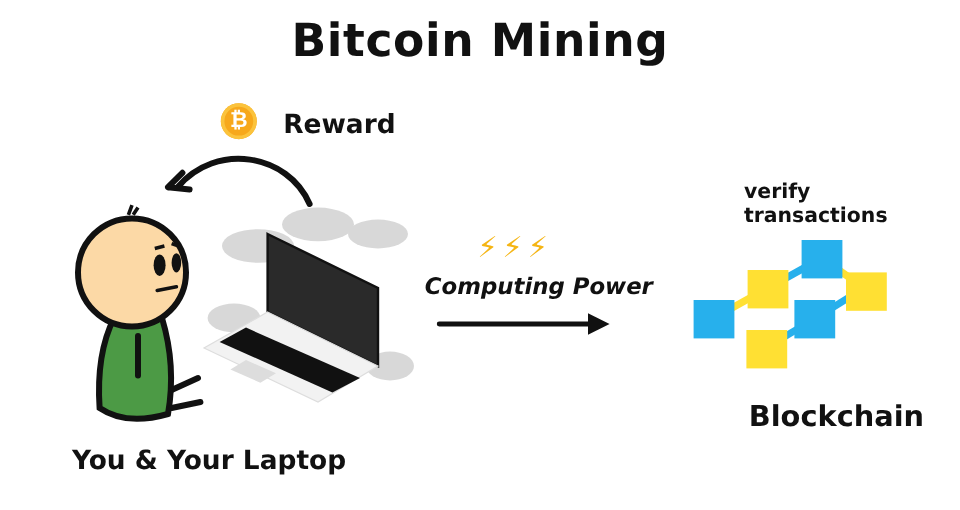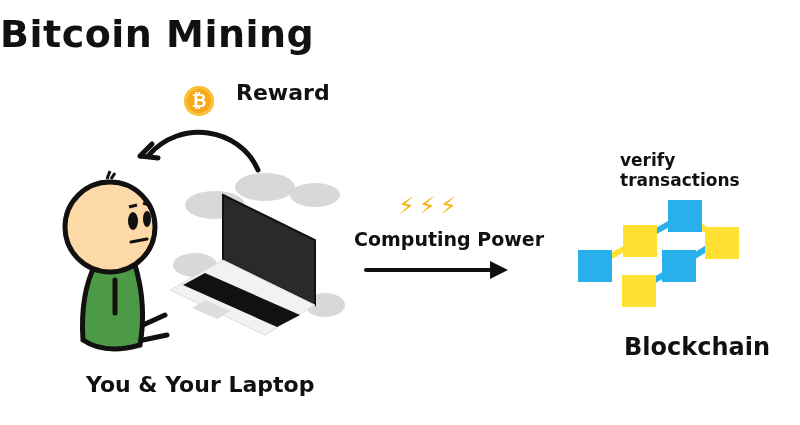--- a/index.html
+++ b/index.html
@@ -1,25 +1,25 @@
 <!DOCTYPE html>
 <html><head>
 <meta charset="utf-8">
 <style>
   html,body{margin:0;padding:0;background:#fff;}
   body{width:800px;height:425px;position:relative;overflow:hidden;font-family:"DejaVu Sans",sans-serif;color:#111;}
   .abs{position:absolute;}
-  .title{left:0;width:800px;top:12px;text-align:left;font-size:38px;font-weight:bold;letter-spacing:0.5px;}
-  .reward{left:236px;top:80px;font-size:22px;font-weight:bold;}
+  .title{left:0;width:800px;top:12px;text-align:center;font-size:38px;font-weight:bold;letter-spacing:0.5px;}
+  .reward{left:236px;top:92px;font-size:22px;font-weight:bold;}
   .coin{left:184px;top:86px;width:30px;height:30px;border-radius:50%;background:#f7a81b;box-shadow:inset 0 0 0 3px #fbc33c;color:#fff;font-weight:bold;font-size:18px;text-align:center;line-height:30px;}
-  .comp{left:354px;top:228px;font-size:19px;font-weight:bold;}
+  .comp{left:354px;top:228px;font-size:19px;font-weight:bold;font-style:italic;}
   .bolts{left:398px;top:192px;font-size:24px;color:#f5b514;letter-spacing:4px;}
   .verify{left:576px;top:150px;font-size:17px;font-weight:bold;margin-left:44px;}
   .block{left:600px;top:333px;font-size:24px;font-weight:bold;margin-left:24px;}
-  .you{left:86px;top:372px;font-size:22px;font-weight:bold;}
+  .you{left:60px;top:372px;font-size:22px;font-weight:bold;}
 </style>
 </head>
 <body>
 
 <div class="abs title">Bitcoin Mining</div>
 
 <div class="abs coin">₿</div>
 <div class="abs reward">Reward</div>
 
 <svg class="abs" style="left:130px;top:118px" width="140" height="60">

